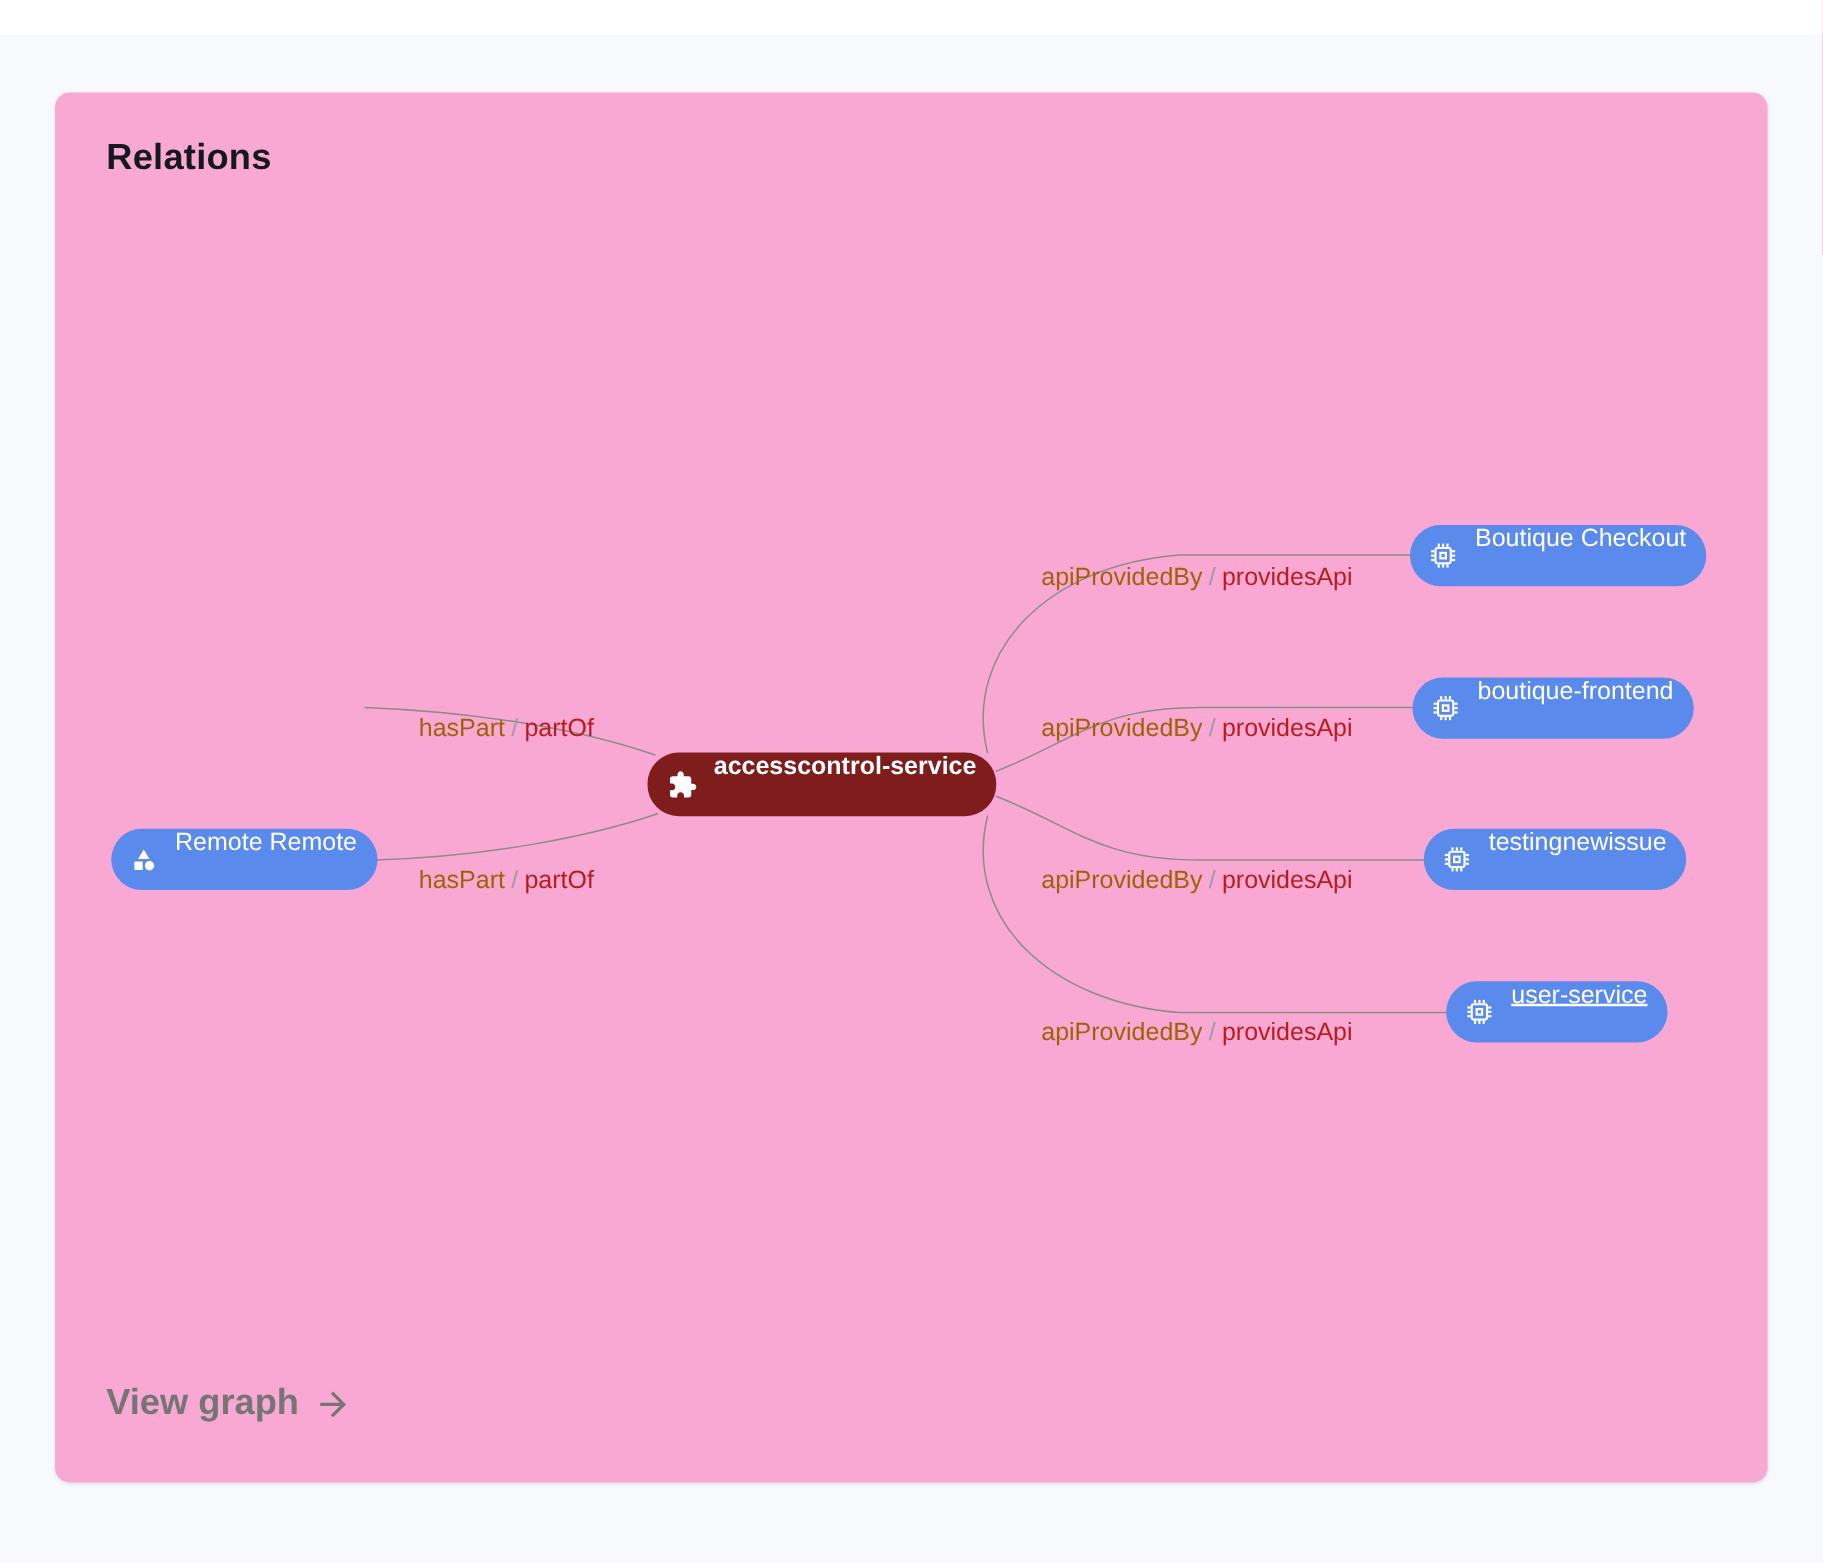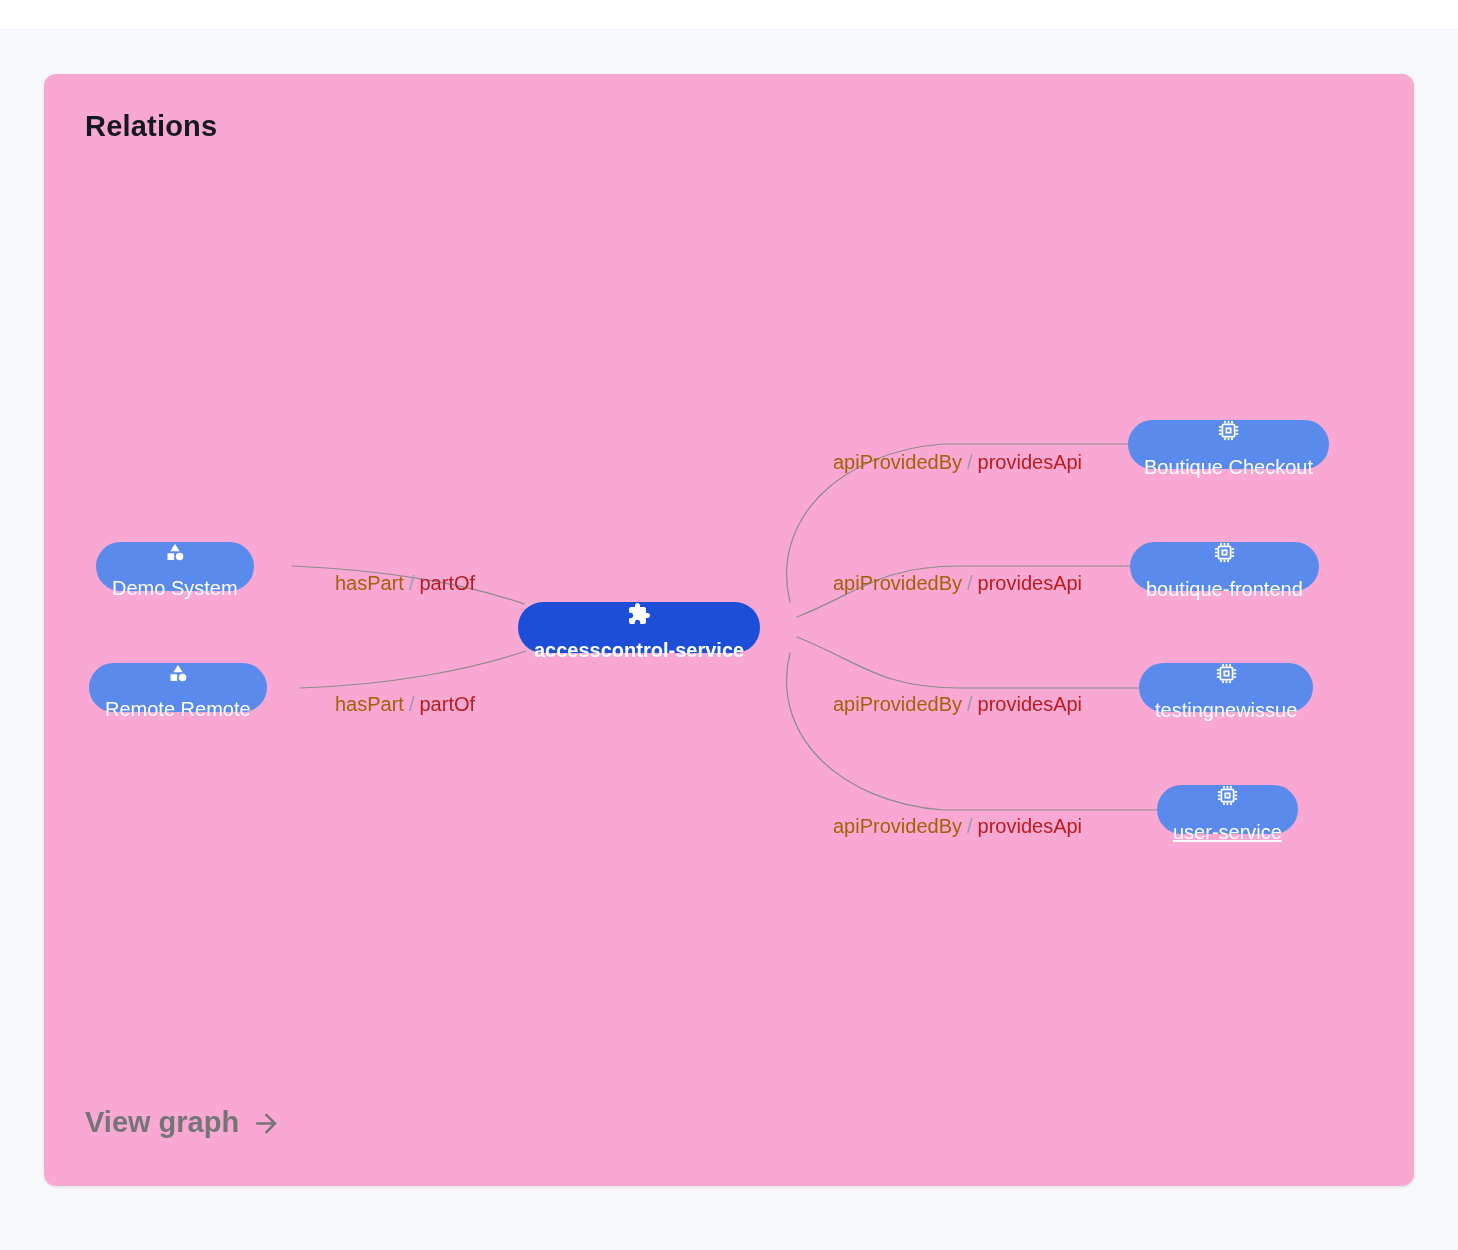--- a/index.html
+++ b/index.html
@@ -18,24 +18,24 @@
     font-size:29px; font-weight:700; color:#15181E; letter-spacing:0.2px;
   }
 
   .graph { position:absolute; left:0; top:0; width:1458px; height:1250px; }
   svg.edges { position:absolute; left:0; top:0; pointer-events:none; }
   svg.edges path { stroke:#8B8B8B; stroke-width:1.2; fill:none; stroke-linecap:round; }
 
   .node {
     position:absolute; height:49px; border-radius:25px;
     display:flex; gap:15px; padding:0 16px;
-    color:#FFFFFF; font-size:20px; white-space:nowrap; cursor:pointer;flex-direction:column;
+    color:#FFFFFF; font-size:20px; white-space:nowrap; cursor:pointer;
   }
   .node.blue { background:#5A8AEB; }
-  .node.orange { background:#1d4ed8; height:51px; font-weight:700; gap:13px; }
+  .node.orange { background:#7f1d1d; height:51px; font-weight:700; gap:13px; }
   .node .ico { display:flex; align-items:center; justify-content:center; }
 
   .edge-label {
     position:absolute; font-size:20px; line-height:24px; white-space:nowrap;
   }
   .edge-label .primary { color:#a16207; }
   .edge-label .sep { color:#9A9EA4; margin:0 5px; }
   .edge-label .secondary { color:#b91c1c; }
 
   .footer-link {
@@ -57,30 +57,20 @@
 
   <svg class="edges" width="1458" height="1250" viewBox="0 0 1458 1250">
     <path d="M292,566 C390,570 470,585 524,604"></path>
     <path d="M300,688 C390,685 470,670 526,651"></path>
     <path d="M790,602 C770,520 840,452 943,444 L1128,444"></path>
     <path d="M797,617 C860,592 880,566 960,566 L1130,566"></path>
     <path d="M797,637 C860,662 880,688 960,688 L1139,688"></path>
     <path d="M790,653 C770,735 840,802 943,810 L1157,810"></path>
   </svg>
 
-  <div class="node blue" style="left:96px; top:542px;">
-    <span class="ico">
-      <svg width="20" height="20" viewBox="0 0 24 24" fill="#FFFFFF">
-          <path d="m12 2-5.5 9h11z"></path>
-          <circle cx="17.5" cy="17.5" r="4.5"></circle>
-          <path d="M3 13.5h8v8H3z"></path>
-        </svg>
-    </span>
-    <span>Demo System</span>
-  </div>
 
   <div class="node blue" style="left:89px; top:663px;">
     <span class="ico">
       <svg width="20" height="20" viewBox="0 0 24 24" fill="#FFFFFF">
           <path d="m12 2-5.5 9h11z"></path>
           <circle cx="17.5" cy="17.5" r="4.5"></circle>
           <path d="M3 13.5h8v8H3z"></path>
         </svg>
     </span>
     <span>Remote Remote</span>

